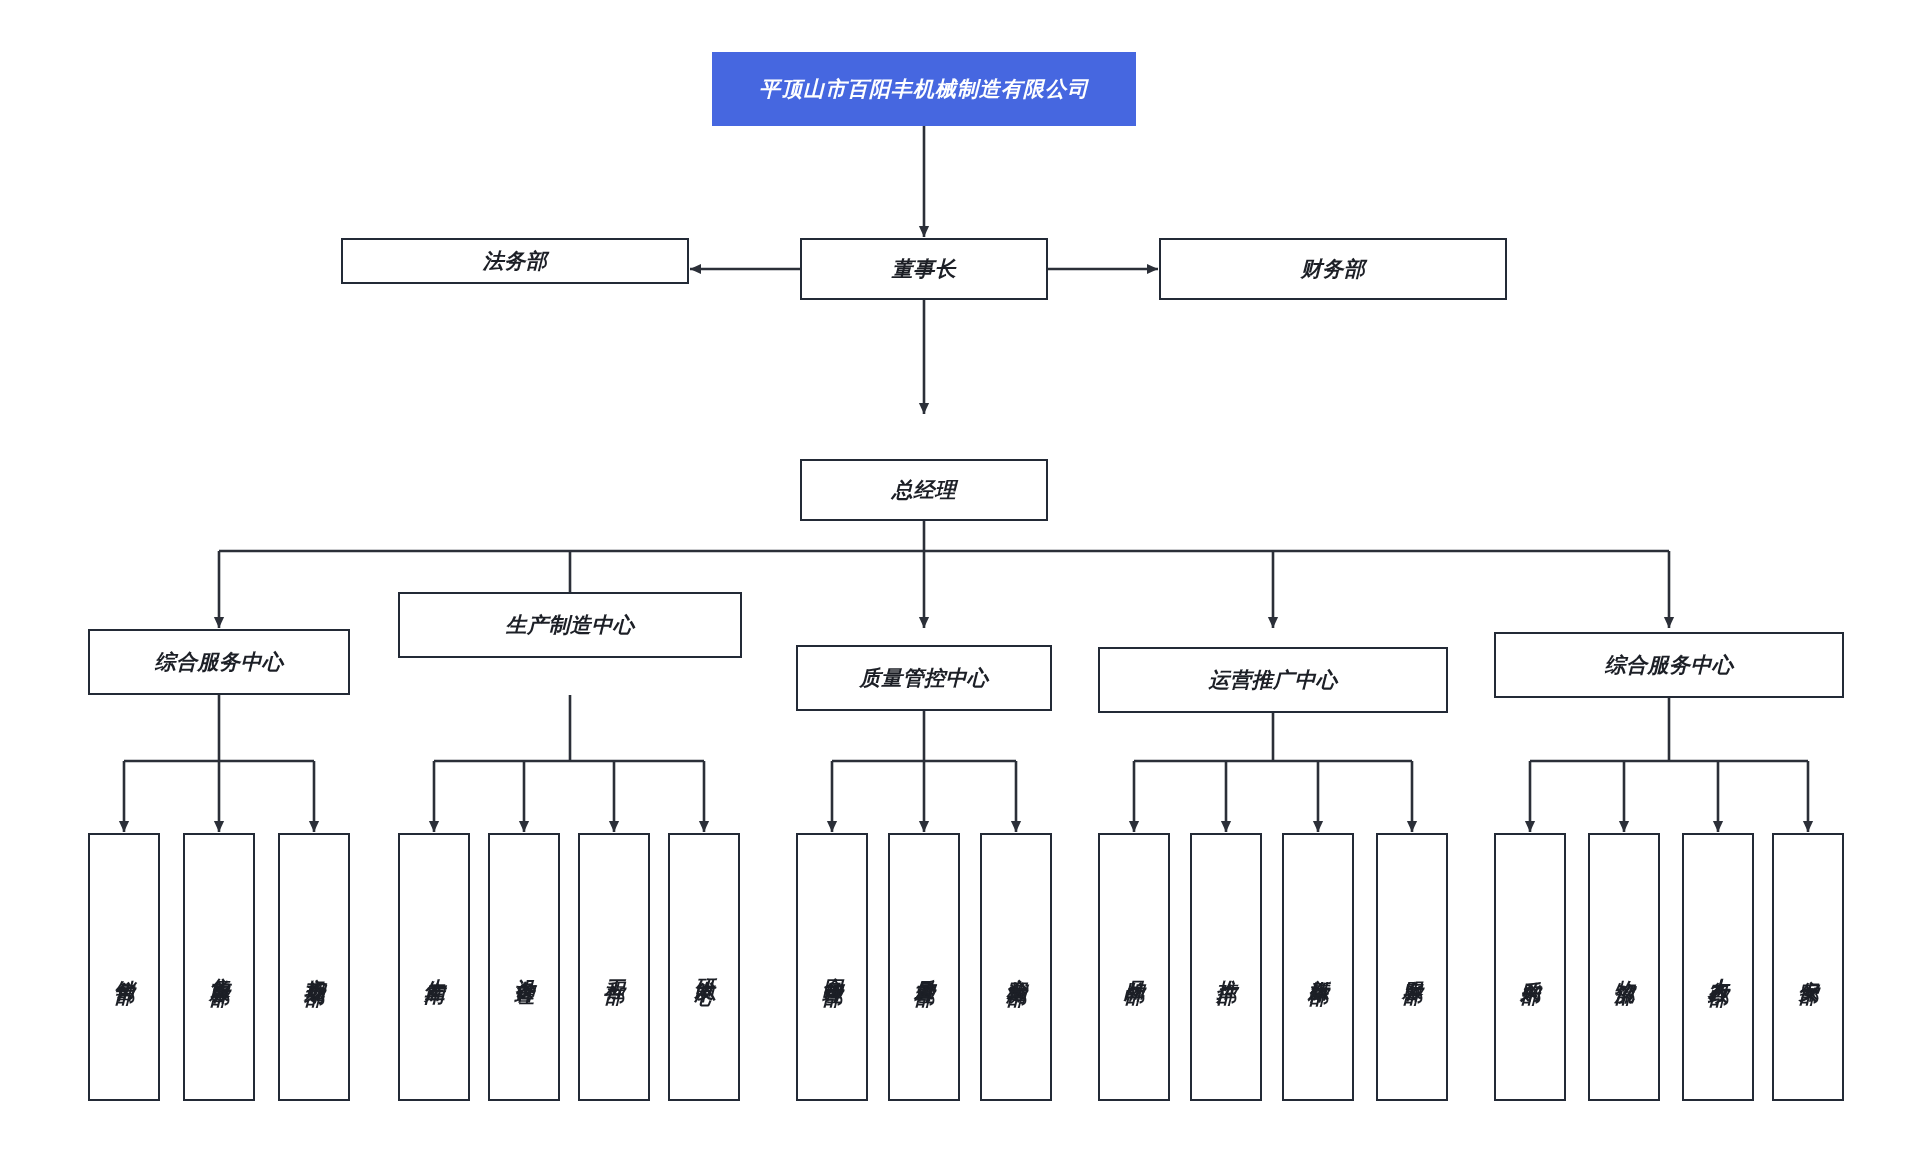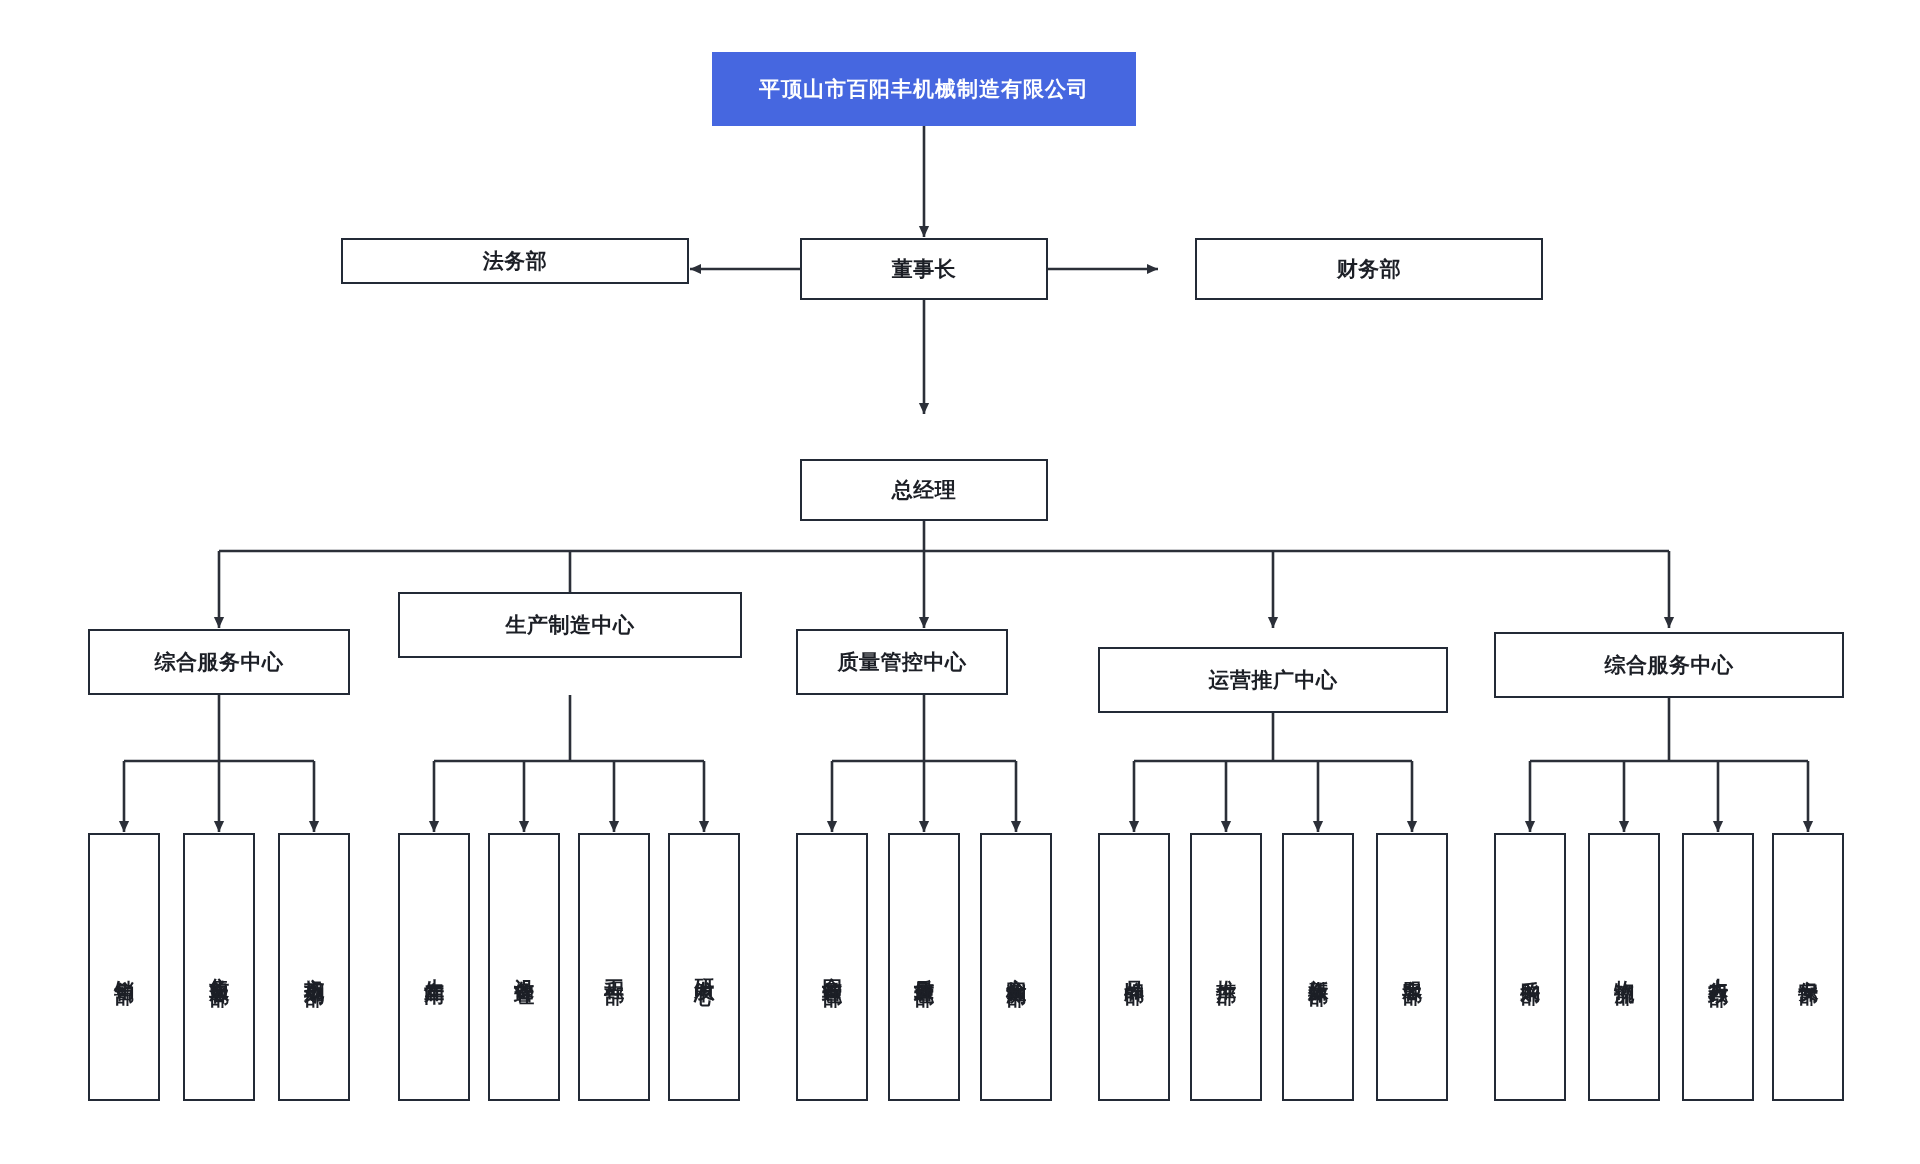--- a/index.html
+++ b/index.html
@@ -31,20 +31,21 @@
     box-sizing: border-box;
     border: 2.5px solid #232a36;
     background: #ffffff;
     display: flex;
     align-items: center;
     justify-content: center;
     text-align: center;
     color: #1c1f26;
     font-weight: bold;
     letter-spacing: 0.5px;
+    font-style: italic;
   }
   .node.root {
     background: #4667e0;
     border: none;
     color: #ffffff;
     font-size: 21px;
     letter-spacing: 1px;
   }
   .node.level2 { font-size: 21px; }
   .node.level3 { font-size: 21px; }
@@ -125,21 +126,21 @@
   </div>
 
   <div class="node level2" id="node-legal" style="left: 341px; top: 238px; width: 348px; height: 46px;">
     <span>法务部</span>
   </div>
 
   <div class="node level2" id="node-chairman" style="left: 800px; top: 238px; width: 248px; height: 62px;">
     <span>董事长</span>
   </div>
 
-  <div class="node level2" id="node-finance" style="left: 1159px; top: 238px; width: 348px; height: 62px; margin-left: 36px;">
+  <div class="node level2" id="node-finance" style="left: 1159px; top: 238px; width: 348px; height: 62px;">
     <span>财务部</span>
   </div>
 
   <div class="node level3" id="node-gm" style="left: 800px; top: 415px; width: 248px; height: 62px; margin-top: 44px;">
     <span>总经理</span>
   </div>
 
   <div id="centers-host">
       <div class="node center" style="left: 88px; top: 629px; width: 262px; height: 66px;">
         <span>综合服务中心</span>
@@ -161,21 +162,21 @@
       </div>
       <div class="node leaf" style="left: 488px; top: 833px; width: 72px; height: 268px;">
         <span class="leaf-text">设备管理</span>
       </div>
       <div class="node leaf" style="left: 578px; top: 833px; width: 72px; height: 268px;">
         <span class="leaf-text">工程部</span>
       </div>
       <div class="node leaf" style="left: 668px; top: 833px; width: 72px; height: 268px;">
         <span class="leaf-text">研发中心</span>
       </div>
-      <div class="node center" style="left: 796px; top: 629px; width: 212px; height: 66px;">
+      <div class="node center" style="left: 796px; top: 645px; width: 256px; height: 66px;">
         <span>质量管控中心</span>
       </div>
       <div class="node leaf" style="left: 796px; top: 833px; width: 72px; height: 268px;">
         <span class="leaf-text">合同管理部</span>
       </div>
       <div class="node leaf" style="left: 888px; top: 833px; width: 72px; height: 268px;">
         <span class="leaf-text">质量管理部</span>
       </div>
       <div class="node leaf" style="left: 980px; top: 833px; width: 72px; height: 268px;">
         <span class="leaf-text">安全检测部</span>

